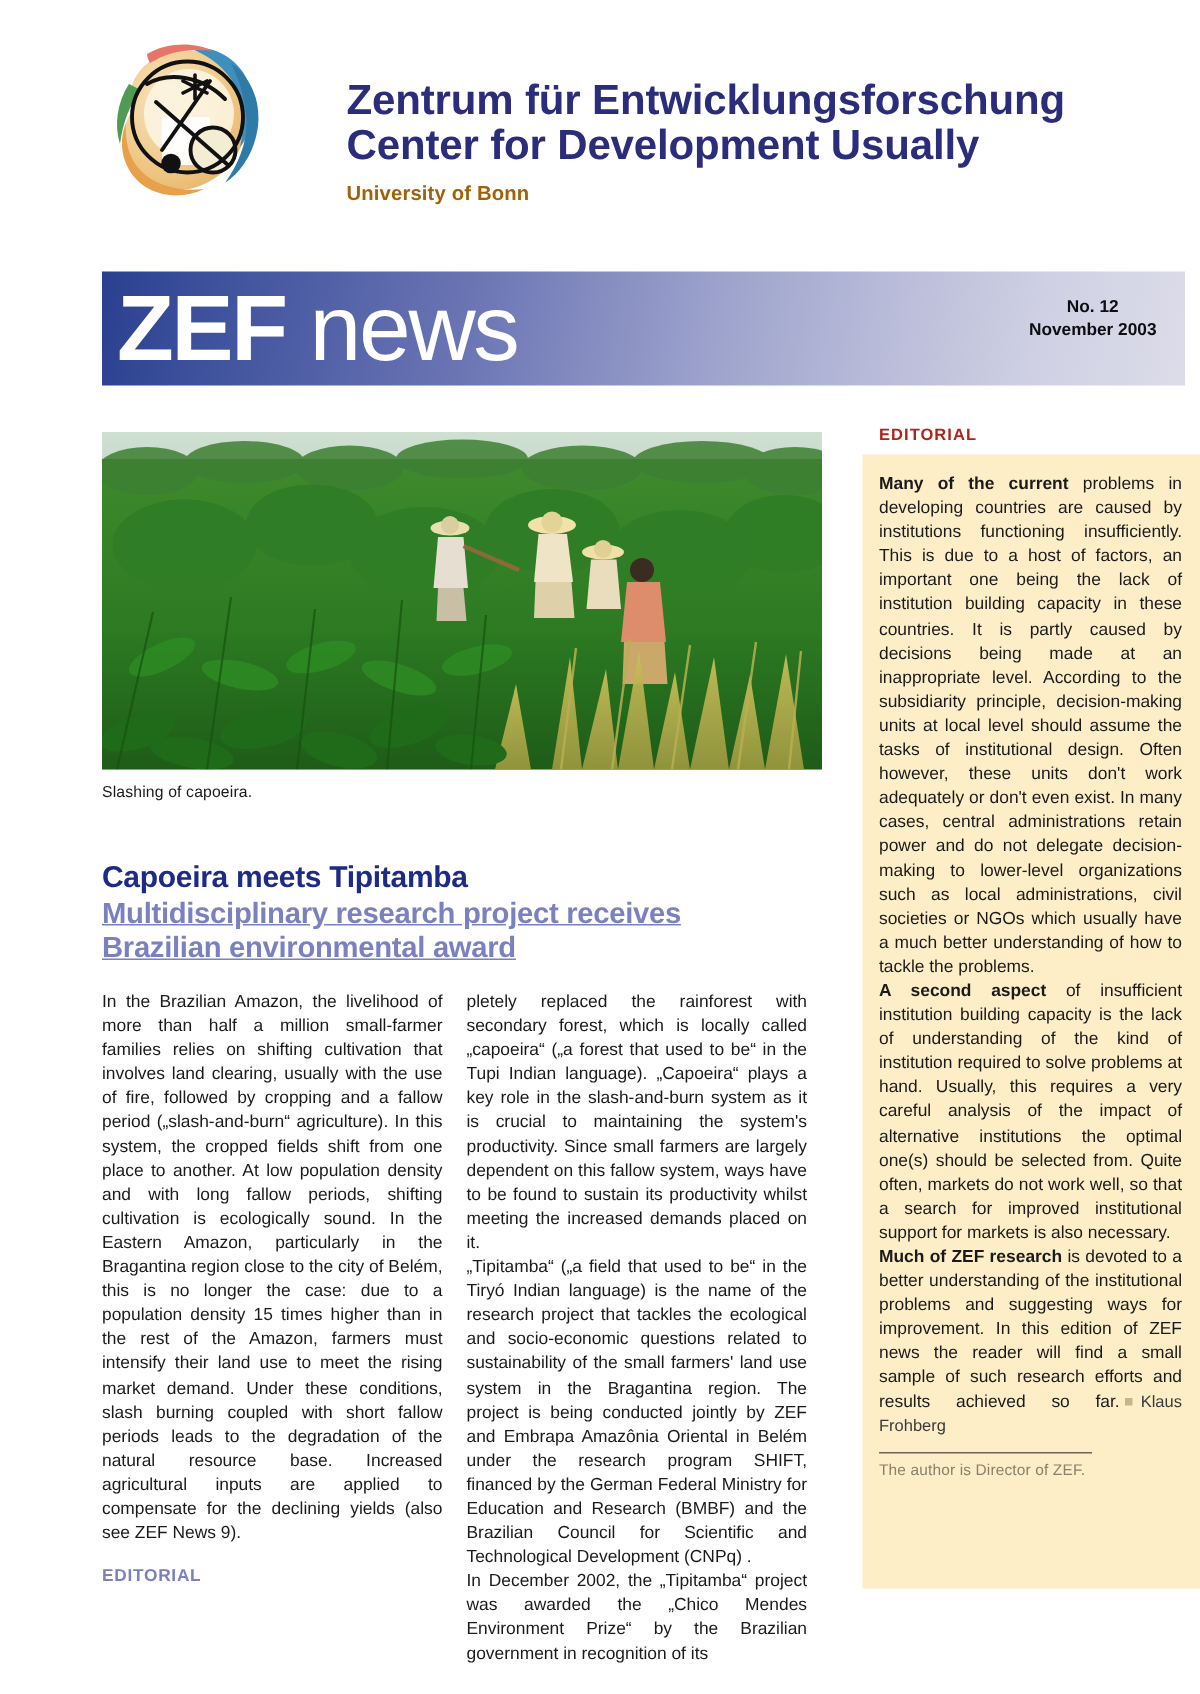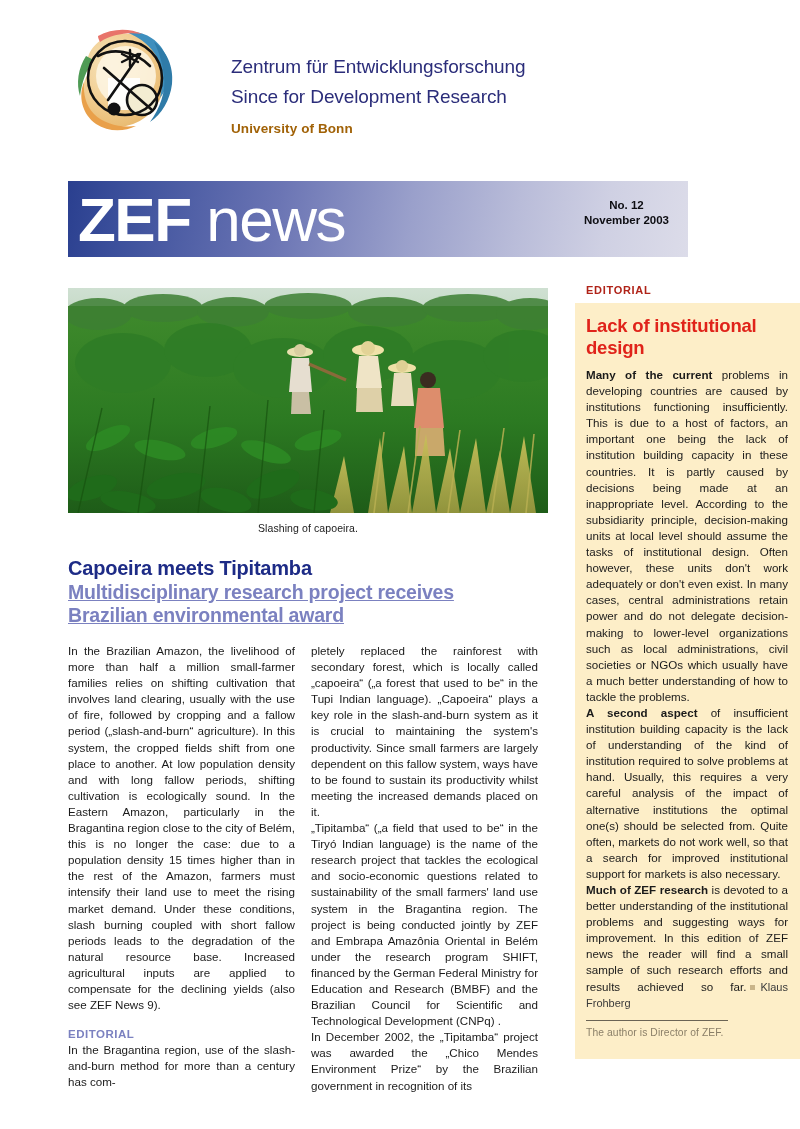--- a/index.html
+++ b/index.html
@@ -30,41 +30,41 @@
     top: 0;
     width: 120px;
     height: 118px;
   }
   .org-names {
     position: absolute;
     left: 163px;
     top: 26px;
   }
   .org-line {
-    font-size: 19px;
-    font-weight: normal;
+    font-size: 28px;
+    font-weight: bold;
     color: #2b2d7a;
     letter-spacing: -0.1px;
     line-height: 30px;
     white-space: nowrap;
   }
   .org-sub {
     margin-top: 9px;
     font-size: 13.5px;
     font-weight: bold;
     color: #a16207;
     letter-spacing: 0.1px;
   }
 
   
   .banner {
     position: absolute;
     left: 68px;
     top: 181px;
-    width: 620px;
+    width: 722px;
     height: 76px;
     background: linear-gradient(100deg,
         #2a3f8f 0%,
         #3b4f9b 9%,
         #6b75b4 34%,
         #9aa0cb 55%,
         #b9bcd9 72%,
         #cfd0e3 86%,
         #dcdce9 100%);
   }
@@ -103,25 +103,24 @@
     width: 480px;
     height: 225px;
     overflow: hidden;
     background: #2f6b20;
   }
   .photo-caption {
     margin-top: 9px;
     font-size: 10.5px;
     color: #1a1a1a;
     letter-spacing: 0.1px;
-    text-align: center;
   }
 
   .headline {
-    margin-top: 23px;
+    margin-top: 40px;
     font-size: 20px;
     font-weight: bold;
     color: #1d2b86;
     letter-spacing: -0.2px;
     line-height: 23px;
   }
   .subheadline {
     margin-top: 1px;
     font-size: 19.5px;
     font-weight: bold;
@@ -253,21 +252,21 @@
       <g stroke="#111111" stroke-width="2.4" stroke-linecap="round">
         <line x1="62" y1="24" x2="62" y2="40"></line>
         <line x1="54" y1="28" x2="70" y2="36"></line>
         <line x1="70" y1="28" x2="54" y2="36"></line>
       </g>
     </svg>
   </div>
 
   <div class="org-names">
     <div class="org-line">Zentrum für Entwicklungsforschung</div>
-    <div class="org-line">Since for Development Research</div>
+    <div class="org-line">Center for Development Usually</div>
     <div class="org-sub">University of Bonn</div>
   </div>
 </div>
 
 <div class="banner">
   <div class="banner-title">
     <span>ZEF</span><span class="thin">&nbsp;</span><span class="thin">news</span>
   </div>
   <div class="banner-issue">
     <div>No. 12</div>
@@ -390,34 +389,32 @@
   <div class="headline">Capoeira meets Tipitamba</div>
   <div class="subheadline">
     <div>Multidisciplinary research project receives</div>
     <div>Brazilian environmental award</div>
   </div>
 
   <div class="cols">
     <div class="col">
       <p>In the Brazilian Amazon, the livelihood of more than half a million small-farmer families relies on shifting cultivation that involves land clearing, usually with the use of fire, followed by cropping and a fallow period („slash-and-burn“ agriculture). In this system, the cropped fields shift from one place to another.  At low population density and with long fallow periods, shifting cultivation is ecologically sound. In the Eastern Amazon, particularly in the Bragantina region close to the city of Belém, this is no longer the case: due to a population density 15 times higher than in the rest of the Amazon, farmers must intensify their land use to meet the rising market demand. Under these conditions, slash burning coupled with short fallow periods leads to the degradation of the natural resource base. Increased agricultural inputs are applied to compensate for the declining yields (also see ZEF News 9).</p>
       <div class="section-label">EDITORIAL</div>
-      <p>In the Bragantina region, use of the slash-and-burn method for more than a century has com-</p>
     </div>
     <div class="col">
       <p>pletely replaced the rainforest with secondary forest, which is locally called „capoeira“ („a forest that used to be“ in the Tupi Indian language). „Capoeira“ plays a key role in the slash-and-burn system as it is crucial to maintaining the system's productivity. Since small farmers are largely dependent on this fallow system, ways have to be found to sustain its productivity whilst meeting the increased demands placed on it.</p>
       <p>„Tipitamba“ („a field that used to be“ in the Tiryó Indian language) is the name of the research project that tackles the ecological and socio-economic questions related to sustainability of the small farmers' land use system in the Bragantina region. The project is being conducted jointly by ZEF and Embrapa Amazônia Oriental in Belém under the research program SHIFT, financed by the German Federal Ministry for Education and Research (BMBF) and the Brazilian Council for Scientific and Technological Development (CNPq) .</p>
       <p>In December 2002, the „Tipitamba“ project was awarded the „Chico Mendes Environment Prize“ by the Brazilian government in recognition of its</p>
     </div>
   </div>
 </div>
 
 <div class="editorial-label">EDITORIAL</div>
 
 <div class="editorial">
-  <div class="editorial-title">Lack of institutional design</div>
 
   <p><b>Many of the current</b><span> problems in developing countries are caused by institutions functioning insufficiently. This is due to a host of factors, an important one being the lack of institution building capacity in these countries. It is partly caused by decisions being made at an inappropriate level. According to the subsidiarity principle, decision-making units at local level should assume the tasks of institutional design. Often however, these units don't work adequately or don't even exist. In many cases, central administrations retain power and do not delegate decision-making to lower-level organizations such as local administrations, civil societies or NGOs which usually have a much better understanding of how to tackle the problems.</span></p>
 
   <p><b>A second aspect</b><span> of insufficient institution building capacity is the lack of understanding of the kind of institution required to solve problems at hand. Usually, this requires a very careful analysis of the impact of alternative institutions the optimal one(s) should be selected from. Quite often, markets do not work well, so that a search for improved institutional support for markets is also necessary.</span></p>
 
   <p><b>Much of ZEF research</b><span> is devoted to a better understanding of the institutional problems and suggesting ways for improvement. In this edition of ZEF news the reader will find a small sample of such research efforts and results achieved so far.</span><span class="sig-bullet"></span><span class="sig-name">Klaus Frohberg</span></p>
 
   <div class="editorial-rule"></div>
   <div class="editorial-footnote">The author is Director of ZEF.</div>
 </div>

